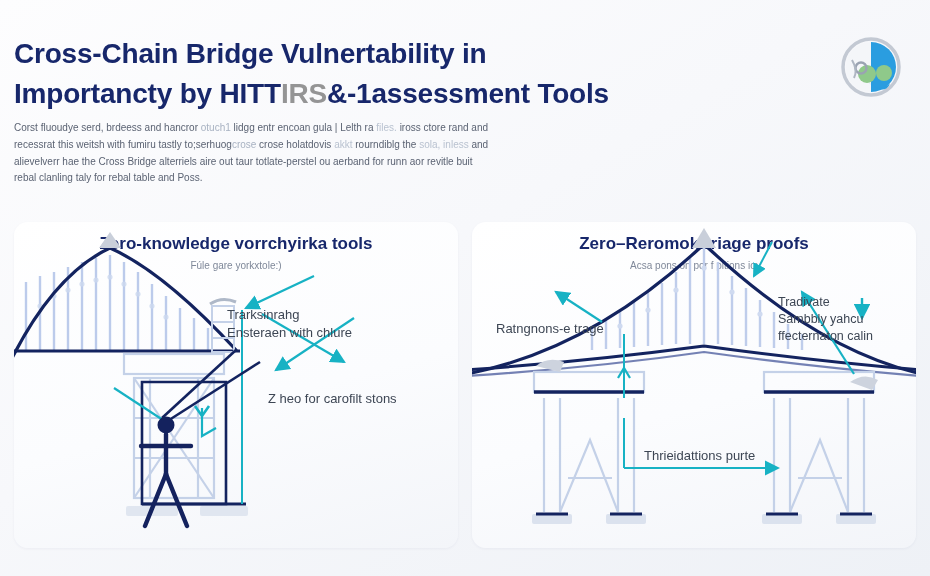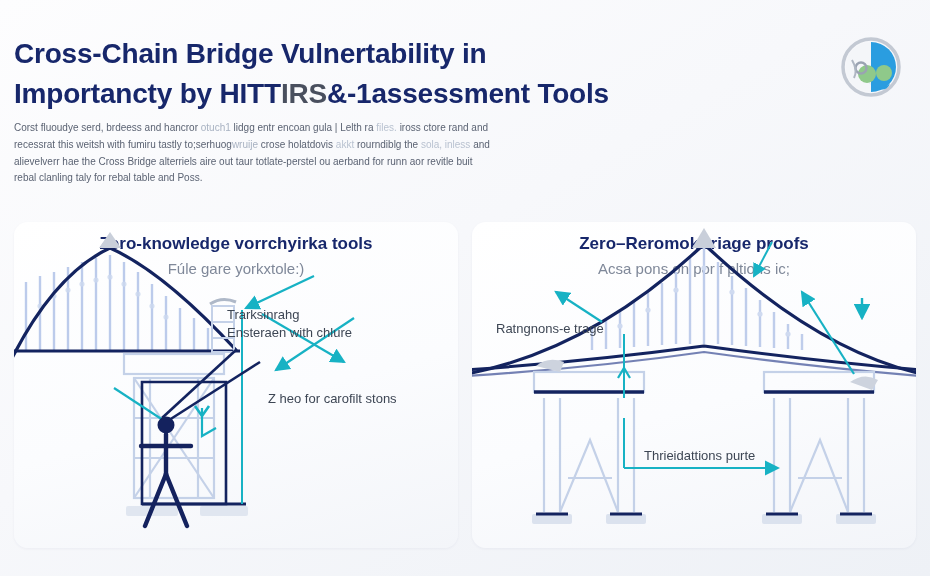--- a/index.html
+++ b/index.html
@@ -21,21 +21,21 @@
   }
   .title {
     font-size: 28px;
     font-weight: bold;
     color: #17276b;
     line-height: 1.42;
     letter-spacing: -0.2px;
     white-space: nowrap;
   }
   .title .line2 .ghost {
-    color: #0f172a;
+    color: #737373;
     opacity: .75;
     margin-top: 24px;
   }
 
   .paragraph {
     position: absolute;
     left: 14px; top: 120px;
     width: 900px;
     font-size: 10px;
     line-height: 1.68;
@@ -72,21 +72,21 @@
     top: 12px; left: 0; right: 0;
     text-align: center;
     font-size: 17px;
     font-weight: bold;
     color: #17276b;
   }
   .panel-subtitle {
     position: absolute;
     top: 38px; left: 0; right: 0;
     text-align: center;
-    font-size: 15px;
+    font-size: 10px;
     color: #7f8899;
   }
 
   .diagram { position: absolute; inset: 0; }
   .diagram svg { width: 100%; height: 100%; display: block; }
 
   
   .anno {
     position: absolute;
     font-size: 13px;
@@ -108,21 +108,21 @@
 
 <div class="header">
   <div class="title">
     <div class="line1">Cross-Chain Bridge Vulnertability in</div>
     <div class="line2"><span>Importancty by HITT</span><span class="ghost">IRS</span><span>&amp;-1assessment Tools</span></div>
   </div>
 </div>
 
 <div class="paragraph">
   <div><span>Corst fluoudye serd, brdeess and hancror</span> <span class="faint">otuch1</span> <span>lidgg entr encoan gula | Lelth ra</span> <span class="faint2">files.</span> <span>iross ctore rand and</span></div>
-  <div><span>recessrat this weitsh with fumiru tastly to;serhuog</span><span class="faint">wruije</span> <span>crose holatdovis</span> <span class="faint2">akkt</span> <span>rourndiblg the</span> <span class="faint2">sola, inless</span> <span>and</span></div>
+  <div><span>recessrat this weitsh with fumiru tastly to;serhuog</span><span class="faint">crose</span> <span>crose holatdovis</span> <span class="faint2">akkt</span> <span>rourndiblg the</span> <span class="faint2">sola, inless</span> <span>and</span></div>
   <div>alievelverr hae the Cross Bridge alterriels aire out taur totlate-perstel ou aerband for runn aor revitle buit</div>
   <div>rebal clanling taly for rebal table and Poss.</div>
 </div>
 
 <div class="brand-mark">
   <svg viewBox="0 0 74 74">
     <circle cx="37" cy="37" r="28" fill="none" stroke="#c3c9d3" stroke-width="3.5"></circle>
     <circle cx="37" cy="37" r="25" fill="#f4f6f9"></circle>
     <path d="M37 12 A25 25 0 0 1 37 62 Z" fill="#2a9de0"></path>
     <circle cx="33" cy="44" r="9" fill="#8fc98a"></circle>
@@ -339,18 +339,23 @@
         <path d="M146 156 l6 -10 l6 10" fill="none" stroke="#17b2c4" stroke-width="2.2"></path>
 
         <line x1="152" y1="246" x2="306" y2="246" stroke="#17b2c4" stroke-width="2.2" marker-end="url(#ahR)"></line>
         <line x1="152" y1="196" x2="152" y2="246" stroke="#17b2c4" stroke-width="2"></line>
       </svg>
     </div>
 
     <div class="anno anno-r1">
       <div>Ratngnons-e trage</div>
     </div>
+    <div class="anno anno-r2 small">
+      <div>Tradivate</div>
+      <div>Sambbly yahcu</div>
+      <div>ffecternaton calin</div>
+    </div>
     <div class="anno anno-r3">
       <div>Thrieidattions purte</div>
     </div>
   </div>
 
 </div>
 
 </body></html>

